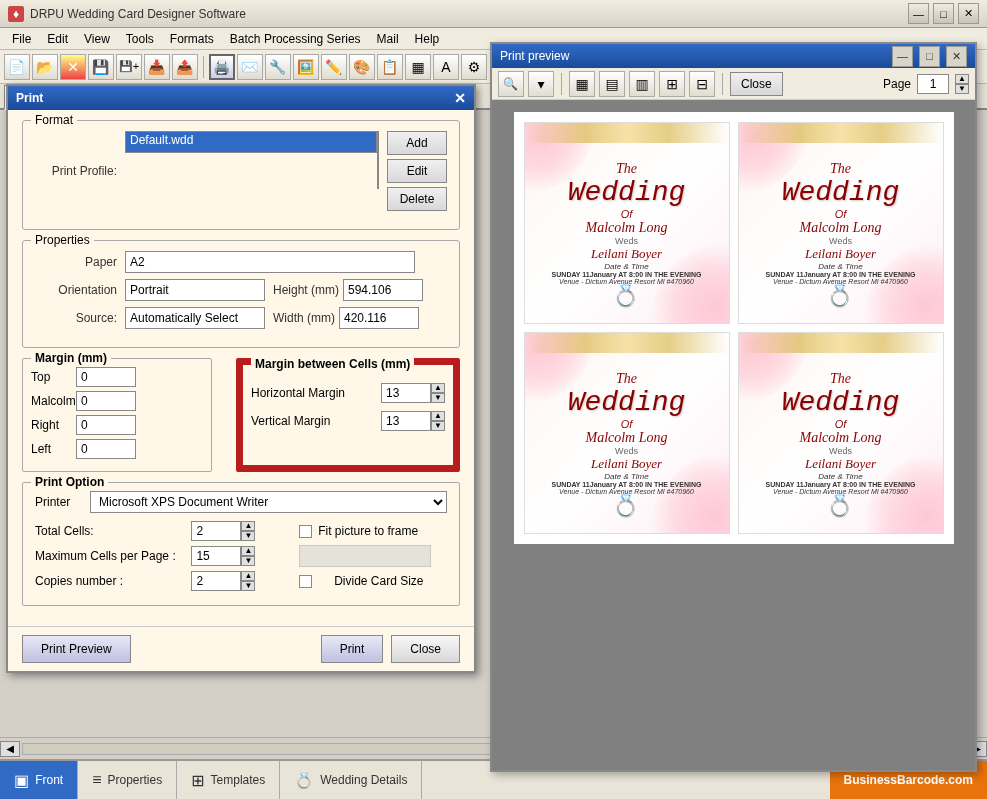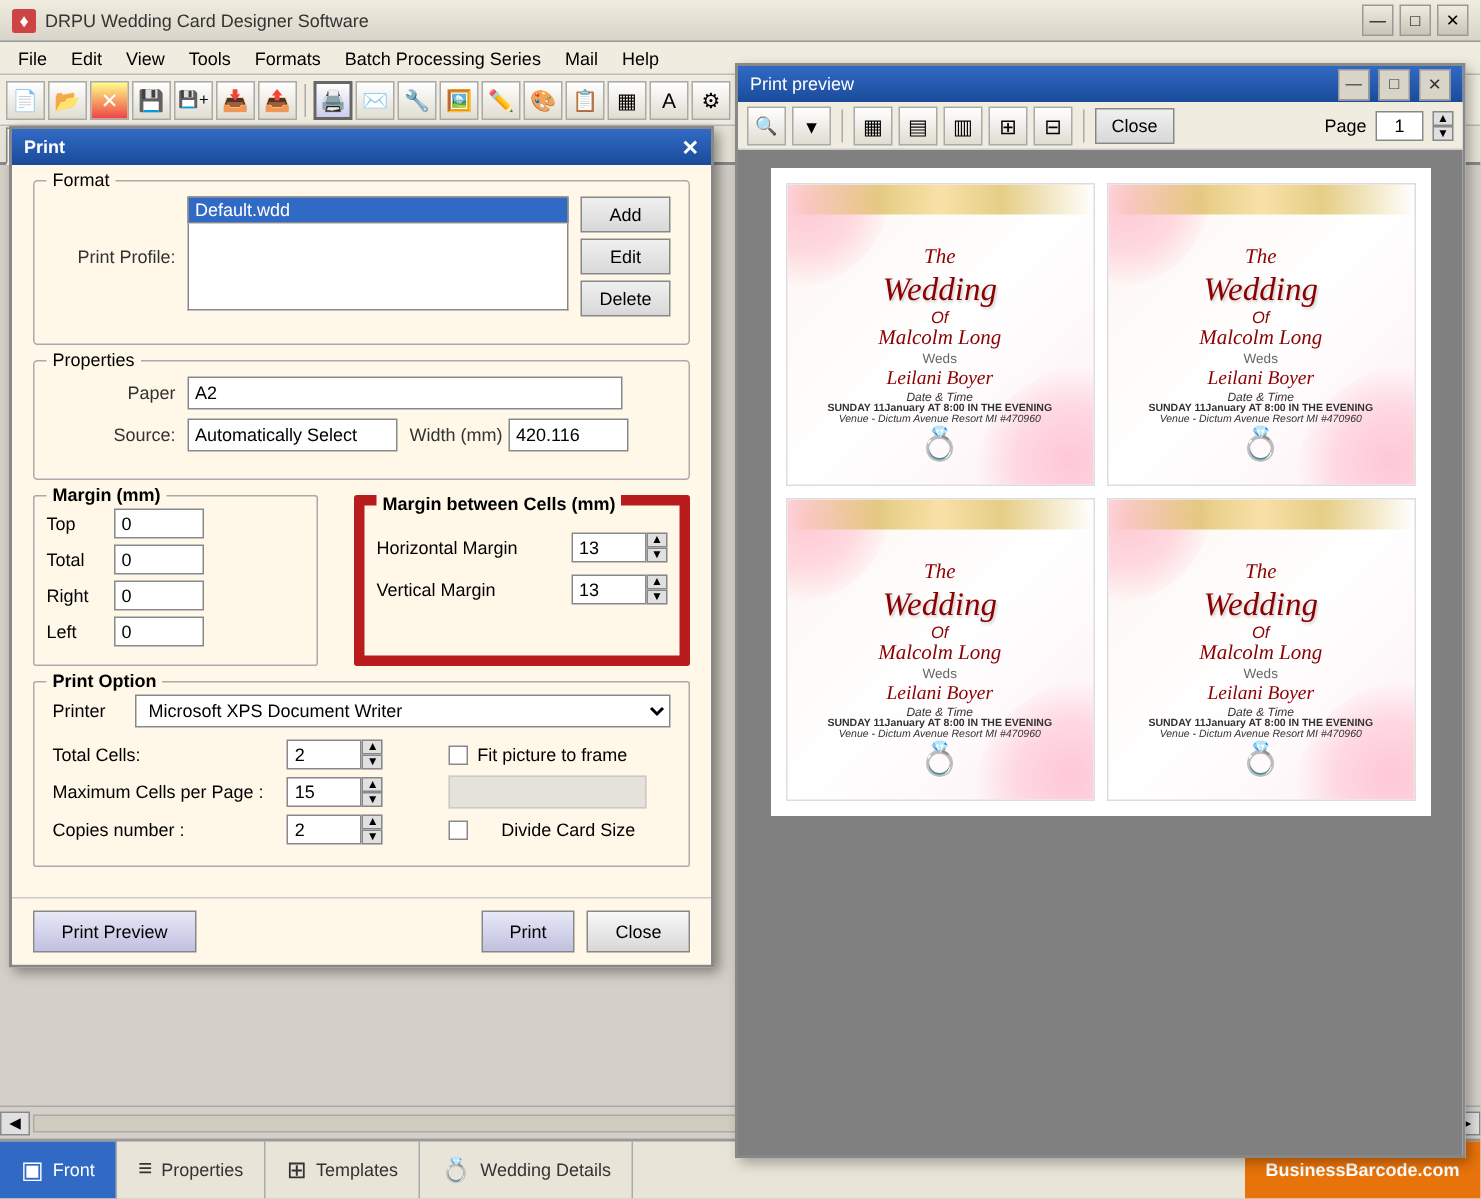--- a/index.html
+++ b/index.html
@@ -221,21 +221,21 @@
       flex-direction: column;
       align-items: center;
       justify-content: center;
       font-family: Georgia, serif;
     }
     .card-flowers-tl { position: absolute; top: 0; left: 0; width: 70px; height: 70px; background: radial-gradient(circle at 20% 20%, #ffb5c8 0%, #ffcdd8 40%, transparent 70%); opacity: 0.7; border-radius: 0 0 100% 0; }
     .card-flowers-br { position: absolute; bottom: 0; right: 0; width: 80px; height: 80px; background: radial-gradient(circle at 80% 80%, #ffb5c8 0%, #ffcdd8 40%, transparent 70%); opacity: 0.7; border-radius: 100% 0 0 0; }
     .card-gold-top { position: absolute; top: 0; left: 0; right: 0; height: 20px; background: linear-gradient(90deg, transparent, #d4af37 30%, #f5d073 50%, #d4af37 70%, transparent); opacity: 0.6; }
     .card-text { position: relative; z-index: 1; text-align: center; }
     .card-the { font-style: italic; color: #8b0000; font-size: 14px; font-family: 'Times New Roman', serif; }
-    .card-wedding { color: #8b0000; font-size: 22px; font-style: italic; font-family: Liberation Serif, serif; text-shadow: 1px 1px 2px rgba(0,0,0,0.2); }
+    .card-wedding { color: #8b0000; font-size: 28px; font-style: italic; font-family: Liberation Mono, monospace; text-shadow: 1px 1px 2px rgba(0,0,0,0.2); }
     .card-of { color: #8b0000; font-size: 11px; font-style: italic; }
     .card-name { color: #8b0000; font-size: 14px; font-style: italic; font-family: 'Times New Roman', serif; }
     .card-weds { color: #666; font-size: 9px; }
     .card-name2 { color: #8b0000; font-size: 13px; font-style: italic; font-family: 'Times New Roman', serif; }
     .card-date { color: #333; font-size: 8px; font-style: italic; }
     .card-datetime { color: #333; font-size: 7px; font-weight: bold; }
     .card-venue { color: #333; font-size: 7px; font-style: italic; }
     .card-rings { position: absolute; bottom: 14px; left: 50%; transform: translateX(-50%); font-size: 22px; }
 
     
@@ -347,56 +347,62 @@
     <span class="dialog-close-btn">✕</span>
   </div>
 
   <div class="dialog-body">
 
     <div class="group-box">
       <span class="group-label">Format</span>
       <div class="form-row">
         <span class="form-label">Print Profile:</span>
         <div class="profile-row-container" style="flex:1;">
-          <div style="flex:1; display:flex; flex-direction:column;">
+          <div style="flex:1; display:flex; flex-direction:row;">
             <div class="form-input selected">Default.wdd</div>
             <div style="height:58px; border:1px solid #888; border-top:none; background:white;"></div>
           </div>
           <div class="btn-group">
             <button class="action-btn">Add</button>
             <button class="action-btn">Edit</button>
             <button class="action-btn">Delete</button>
           </div>
         </div>
       </div>
     </div>
 
     <div class="group-box">
       <span class="group-label">Properties</span>
       <div class="form-row">
         <span class="form-label">Paper</span>
         <input class="form-input" style="max-width: 290px;" value="A2">
       </div>
       <div class="form-row">
+        <span class="form-label">Orientation</span>
+        <input class="form-input" style="max-width: 140px;" value="Portrait">
+        <span style="margin-left:8px; font-size:12px; color:#333; white-space:nowrap;">Height (mm)</span>
+        <input class="form-input" style="max-width: 80px; margin-left: 4px;" value="594.106">
+      </div>
+      <div class="form-row">
         <span class="form-label">Source:</span>
         <input class="form-input" style="max-width: 140px;" value="Automatically Select">
         <span style="margin-left:8px; font-size:12px; color:#333; white-space:nowrap;">Width (mm)</span>
         <input class="form-input" style="max-width: 80px; margin-left: 4px;" value="420.116">
       </div>
     </div>
 
     <div class="margin-section">
       <div class="margin-box">
         <span class="margin-box-label">Margin (mm)</span>
         <div class="margin-row">
           <span class="margin-label">Top</span>
           <input class="margin-input" value="0" style="">
         </div>
         <div class="margin-row">
-          <span class="margin-label">Total</span>
+          <span class="margin-label">Malcolm</span>
           <input class="margin-input" value="0" style="">
         </div>
         <div class="margin-row">
           <span class="margin-label">Right</span>
           <input class="margin-input" value="0" style="">
         </div>
         <div class="margin-row">
           <span class="margin-label">Left</span>
           <input class="margin-input" value="0" style="">
         </div>

